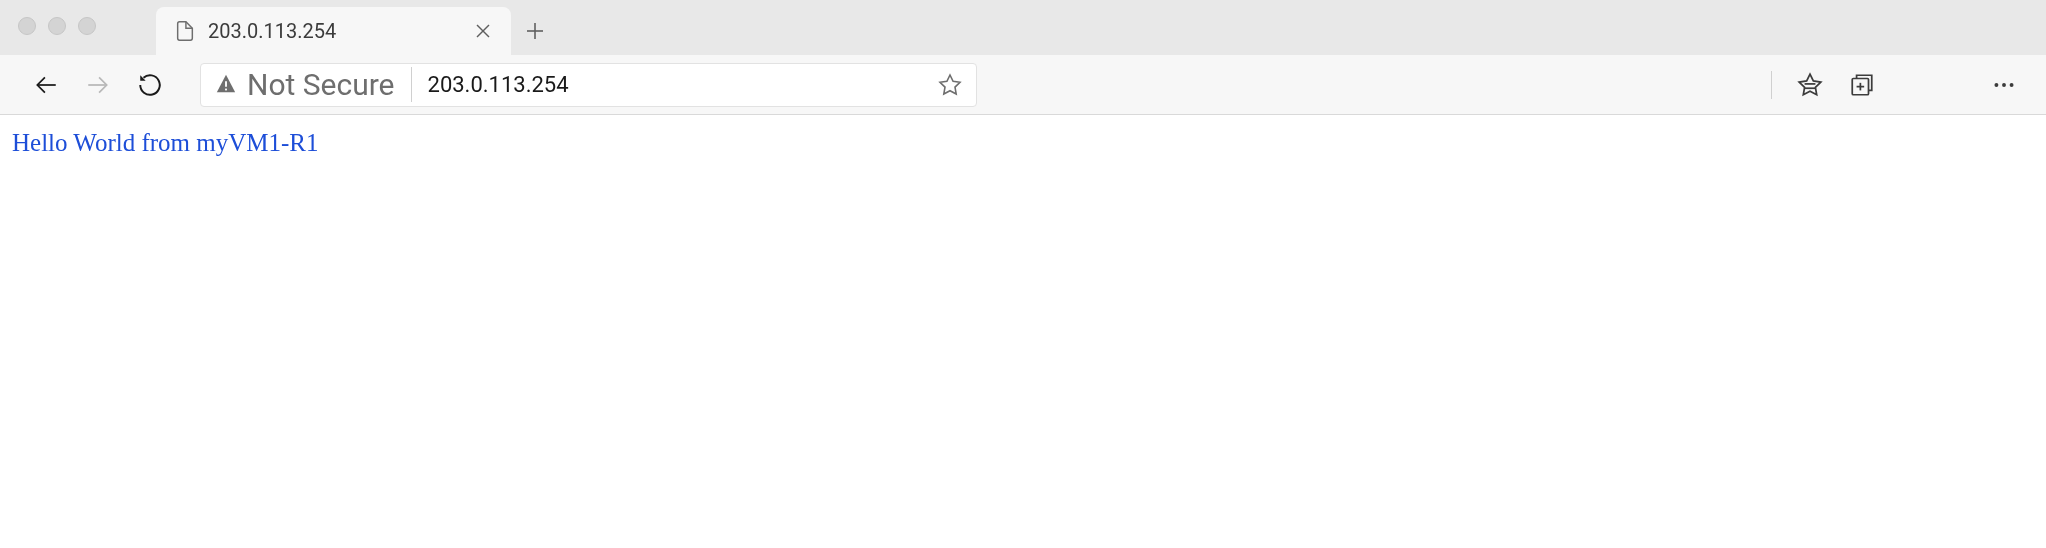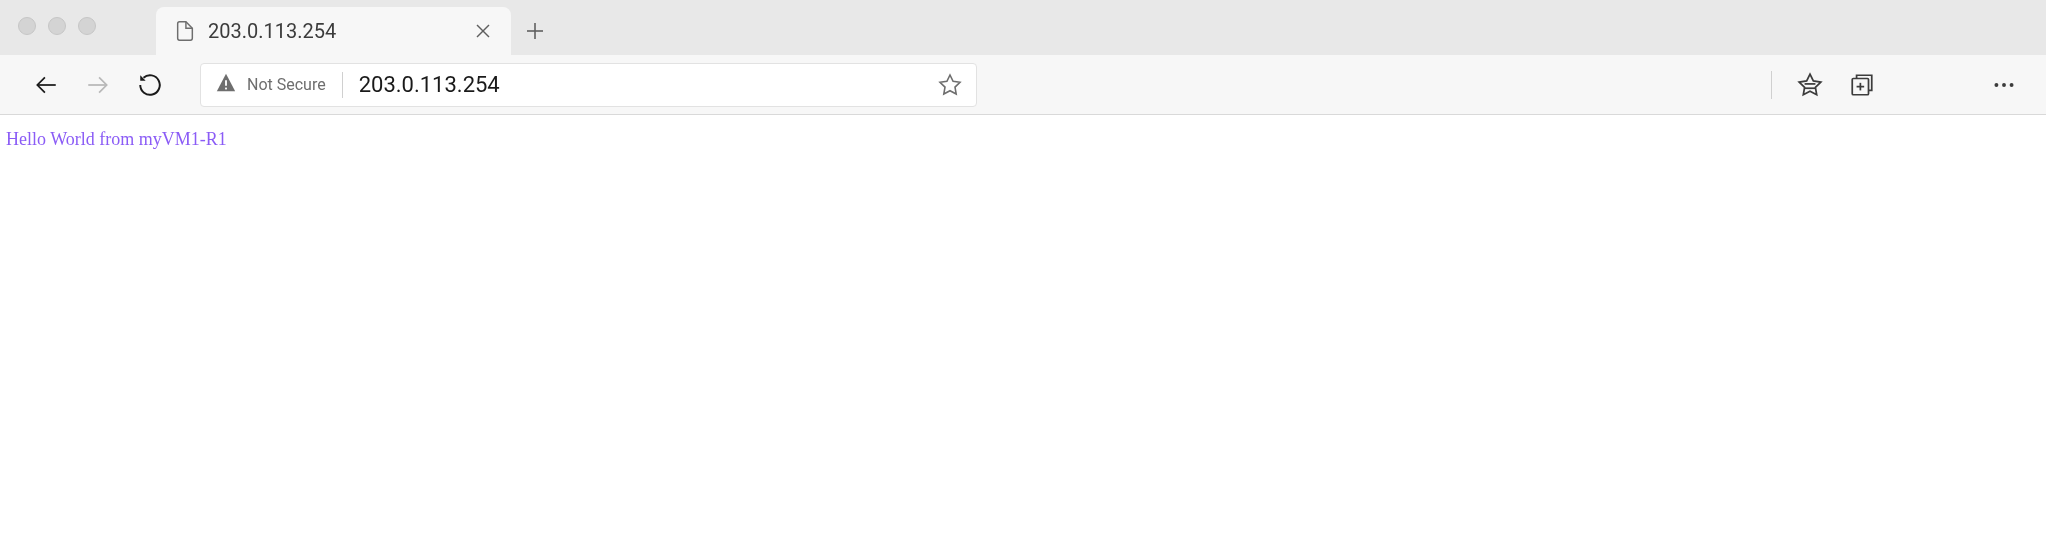--- a/index.html
+++ b/index.html
@@ -109,21 +109,21 @@
       padding: 0 10px 0 14px;
       margin-left: 20px;
       margin-right: 20px;
       max-width: 835px;
     }
     .security-indicator {
       display: flex;
       align-items: center;
       gap: 10px;
       color: #6e6e6e;
-      font-size: 16px;
+      font-size: 30px;
       padding-right: 16px;
       border-right: 1px solid #d0d0d0;
       margin-right: 16px;
     }
     .url-text {
       font-size: 22px;
       color: #1a1a1a;
       flex: 1;
     }
     .star-button {
@@ -147,24 +147,24 @@
     .toolbar-icon-button {
       width: 44px;
       height: 44px;
       display: flex;
       align-items: center;
       justify-content: center;
       cursor: pointer;
       color: #3c3c3c;
     }
     .content-area {
-      padding: 14px 6px;
+      padding: 14px 12px;
       font-family: "Times New Roman", Times, serif;
-      font-size: 18px;
-      color: #8b5cf6;
+      font-size: 25px;
+      color: #1d4ed8;
     }
   </style>
 </head>
 <body>
 
 <div class="tab-strip">
   <div class="traffic-lights">
     <div class="traffic-light"></div>
     <div class="traffic-light"></div>
     <div class="traffic-light"></div>

